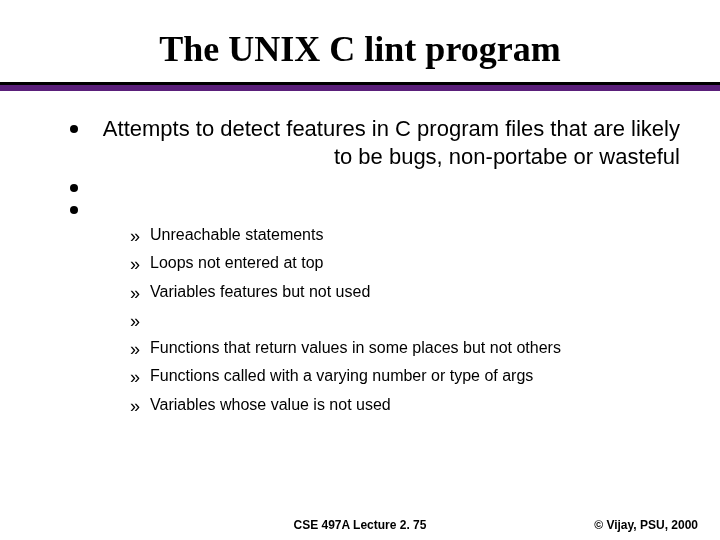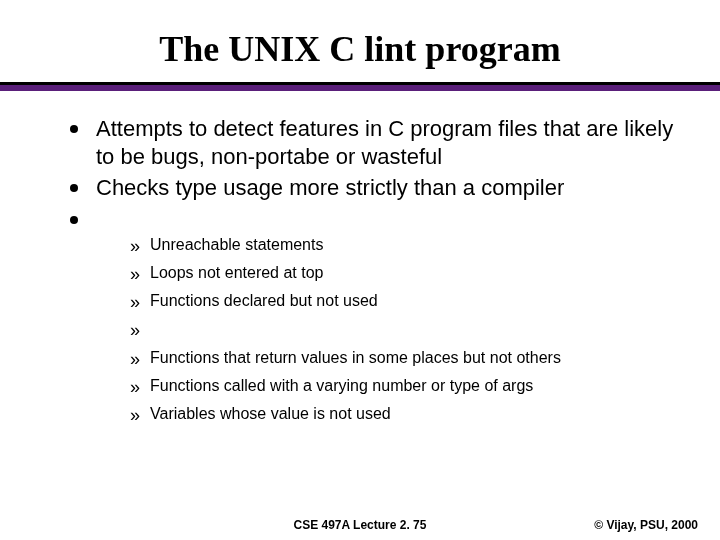--- a/index.html
+++ b/index.html
@@ -32,20 +32,21 @@
     border-bottom: 6px solid #5a1f7a;
     margin: 0 -40px 24px -40px;
   }
   .main-list {
     margin: 0 0 10px 30px;
   }
   .main-item {
     display: flex;
     align-items: flex-start;
     margin-bottom: 4px;
+    text-align: right;
   }
   .bullet-dot {
     width: 8px;
     height: 8px;
     background: #000;
     border-radius: 50%;
     flex: 0 0 8px;
     margin-top: 10px;
     margin-right: 18px;
   }
@@ -99,39 +100,38 @@
   <div class="title">The UNIX C lint program</div>
   <div class="title-rule"></div>
 
   <div class="main-list">
     <div class="main-item">
       <div class="bullet-dot"></div>
       <div class="main-text">Attempts to detect features in C program files that are likely to be bugs, non-portabe or wasteful</div>
     </div>
     <div class="main-item">
       <div class="bullet-dot"></div>
-      <div class="main-text">Checks type usage more strictly than a compiler</div>
     </div>
     <div class="main-item">
       <div class="bullet-dot"></div>
     </div>
   </div>
 
   <div class="sub-list">
     <div class="sub-item">
       <div class="sub-bullet">»</div>
       <div class="sub-text">Unreachable statements</div>
     </div>
     <div class="sub-item">
       <div class="sub-bullet">»</div>
       <div class="sub-text">Loops not entered at top</div>
     </div>
     <div class="sub-item">
       <div class="sub-bullet">»</div>
-      <div class="sub-text">Functions declared but not used</div>
+      <div class="sub-text">Variables features but not used</div>
     </div>
     <div class="sub-item">
       <div class="sub-bullet">»</div>
     </div>
     <div class="sub-item">
       <div class="sub-bullet">»</div>
       <div class="sub-text">Functions that return values in some places but not others</div>
     </div>
     <div class="sub-item">
       <div class="sub-bullet">»</div>

